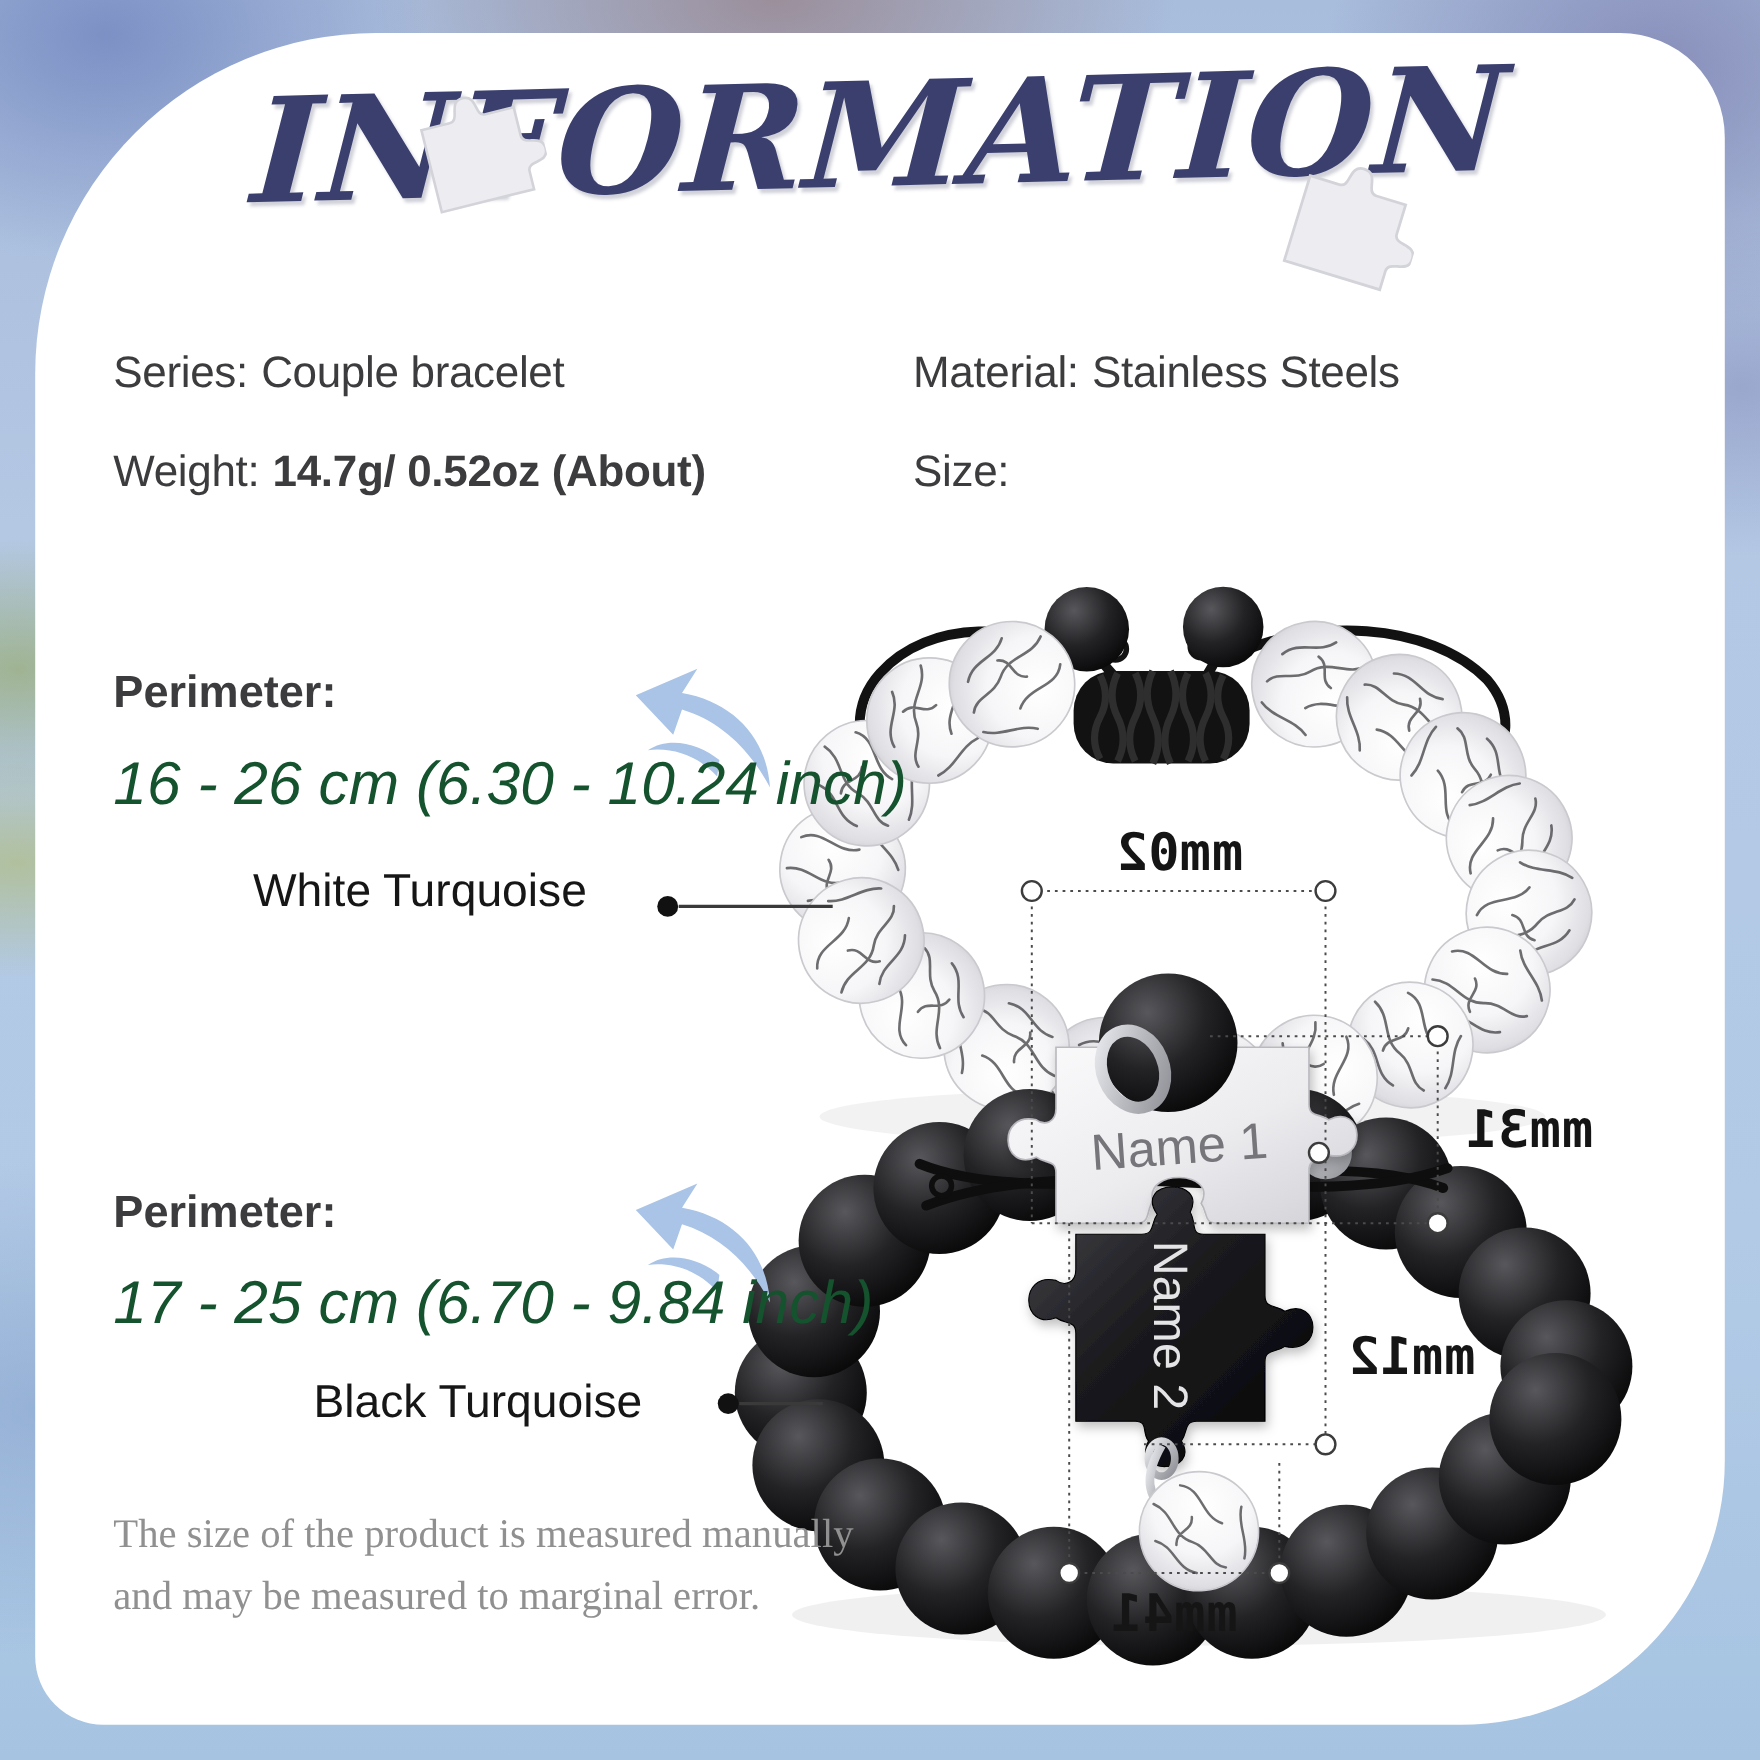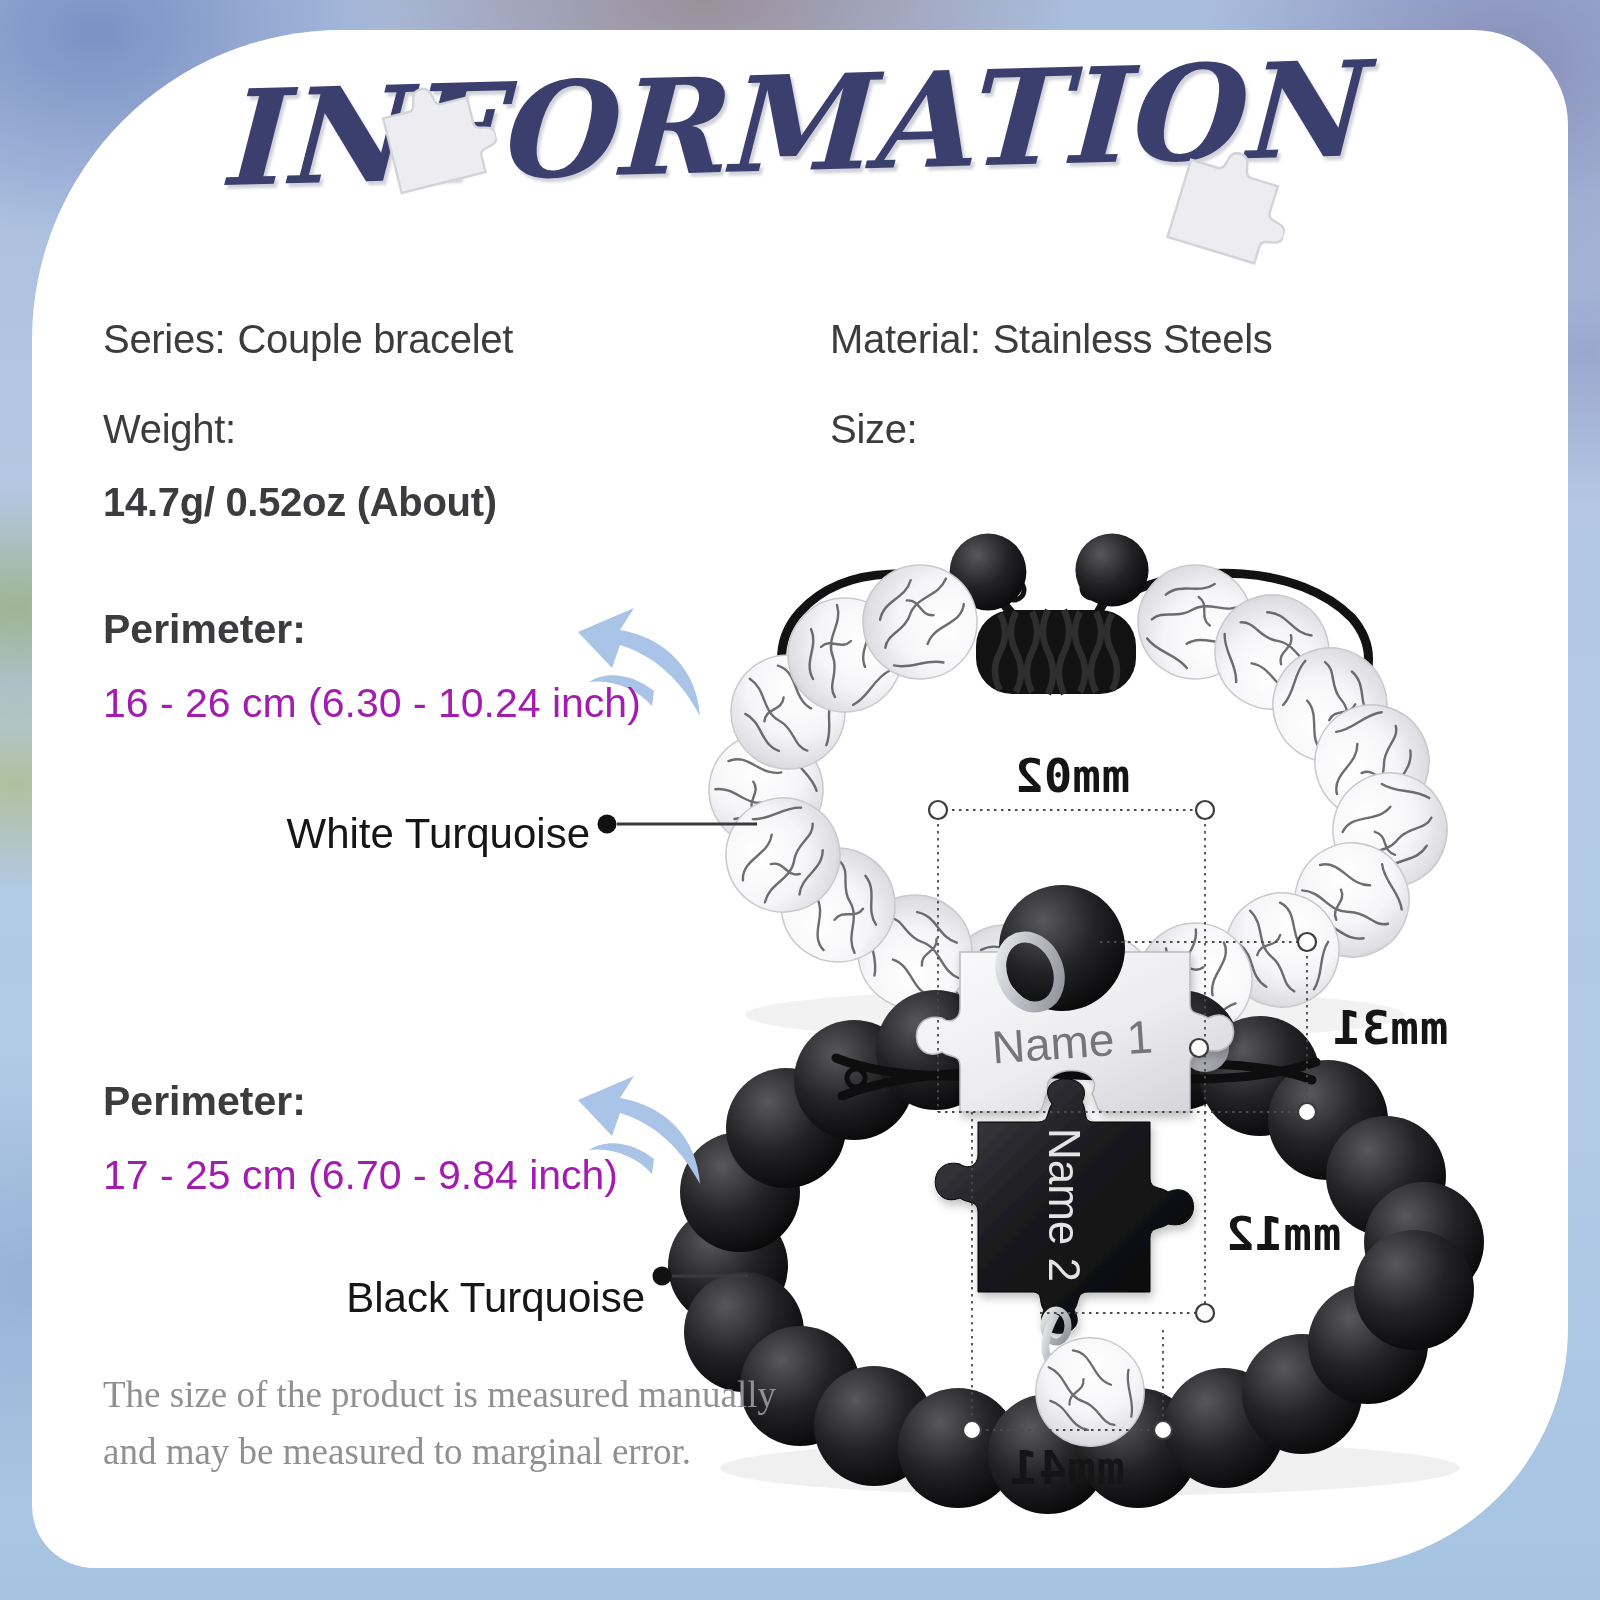--- a/index.html
+++ b/index.html
@@ -25,22 +25,22 @@
     font-family:"DejaVu Serif",serif;font-style:italic;font-weight:700;
     font-size:132px;line-height:1;color:#3a3f6e;letter-spacing:0px;
     transform:skewX(-5deg) rotate(-1.5deg);
     text-shadow:3px 4px 3px rgba(40,45,80,.22), -1px -1px 0 rgba(255,255,255,.6);
   }
   .deco-puz{position:absolute;z-index:2;}
   .spec{position:absolute;display:flex;gap:12px;font-weight:500;font-size:40px;
         line-height:1.52;color:#3c3c3e;letter-spacing:-.3px;white-space:nowrap;z-index:2;margin-top:47px;}
   .spec .vals{display:flex;flex-direction:column;font-weight:bold;}
   .plabel{position:absolute;font-weight:700;font-size:41px;color:#3c3c3e;z-index:2;white-space:nowrap;}
-  .pvalue{position:absolute;font-weight:500;font-size:41px;color:#a21caf;z-index:2;white-space:nowrap;}
-  .bead-label{position:absolute;font-weight:500;font-size:42px;color:#161616;z-index:2;text-align:right;margin-top:24px;}
+  .pvalue{position:absolute;font-weight:500;font-size:55px;color:#14532d;z-index:2;white-space:nowrap;font-style:italic;}
+  .bead-label{position:absolute;font-weight:500;font-size:42px;color:#161616;z-index:2;}
   .mm-label{position:absolute;font-family:"DejaVu Sans Mono",monospace;font-weight:700;
             font-size:47px;color:#151515;letter-spacing:1px;z-index:2;}
   .mm-center{text-align:center;}
   .md{display:inline-block;transform:scaleX(-1);}
   .disclaimer{position:absolute;left:103px;top:1366px;font-family:"Liberation Serif",serif;
               font-size:37px;line-height:1.55;color:#909090;z-index:2;}
   svg.scene{position:absolute;left:0;top:0;z-index:1;}
 </style>
 </head>
 <body>
@@ -59,21 +59,21 @@
   <div class="title">INFORMATION</div>
 
   <div class="spec" style="left:103px;top:262px;">
     <span>Series:</span>
     <span>Couple bracelet</span>
   </div>
   <div class="spec" style="left:830px;top:262px;">
     <span>Material:</span>
     <span>Stainless Steels</span>
   </div>
-  <div class="spec" style="left:103px;top:352px;flex-direction:column;">
+  <div class="spec" style="left:103px;top:352px;">
     <span>Weight:</span>
     <span class="vals">
       <span>14.7g/ 0.52oz (About)</span>
     </span>
   </div>
   <div class="spec" style="left:830px;top:352px;">
     <span>Size:</span>
   </div>
 
   <div class="plabel" style="left:103px;top:606px;">Perimeter:</div>

